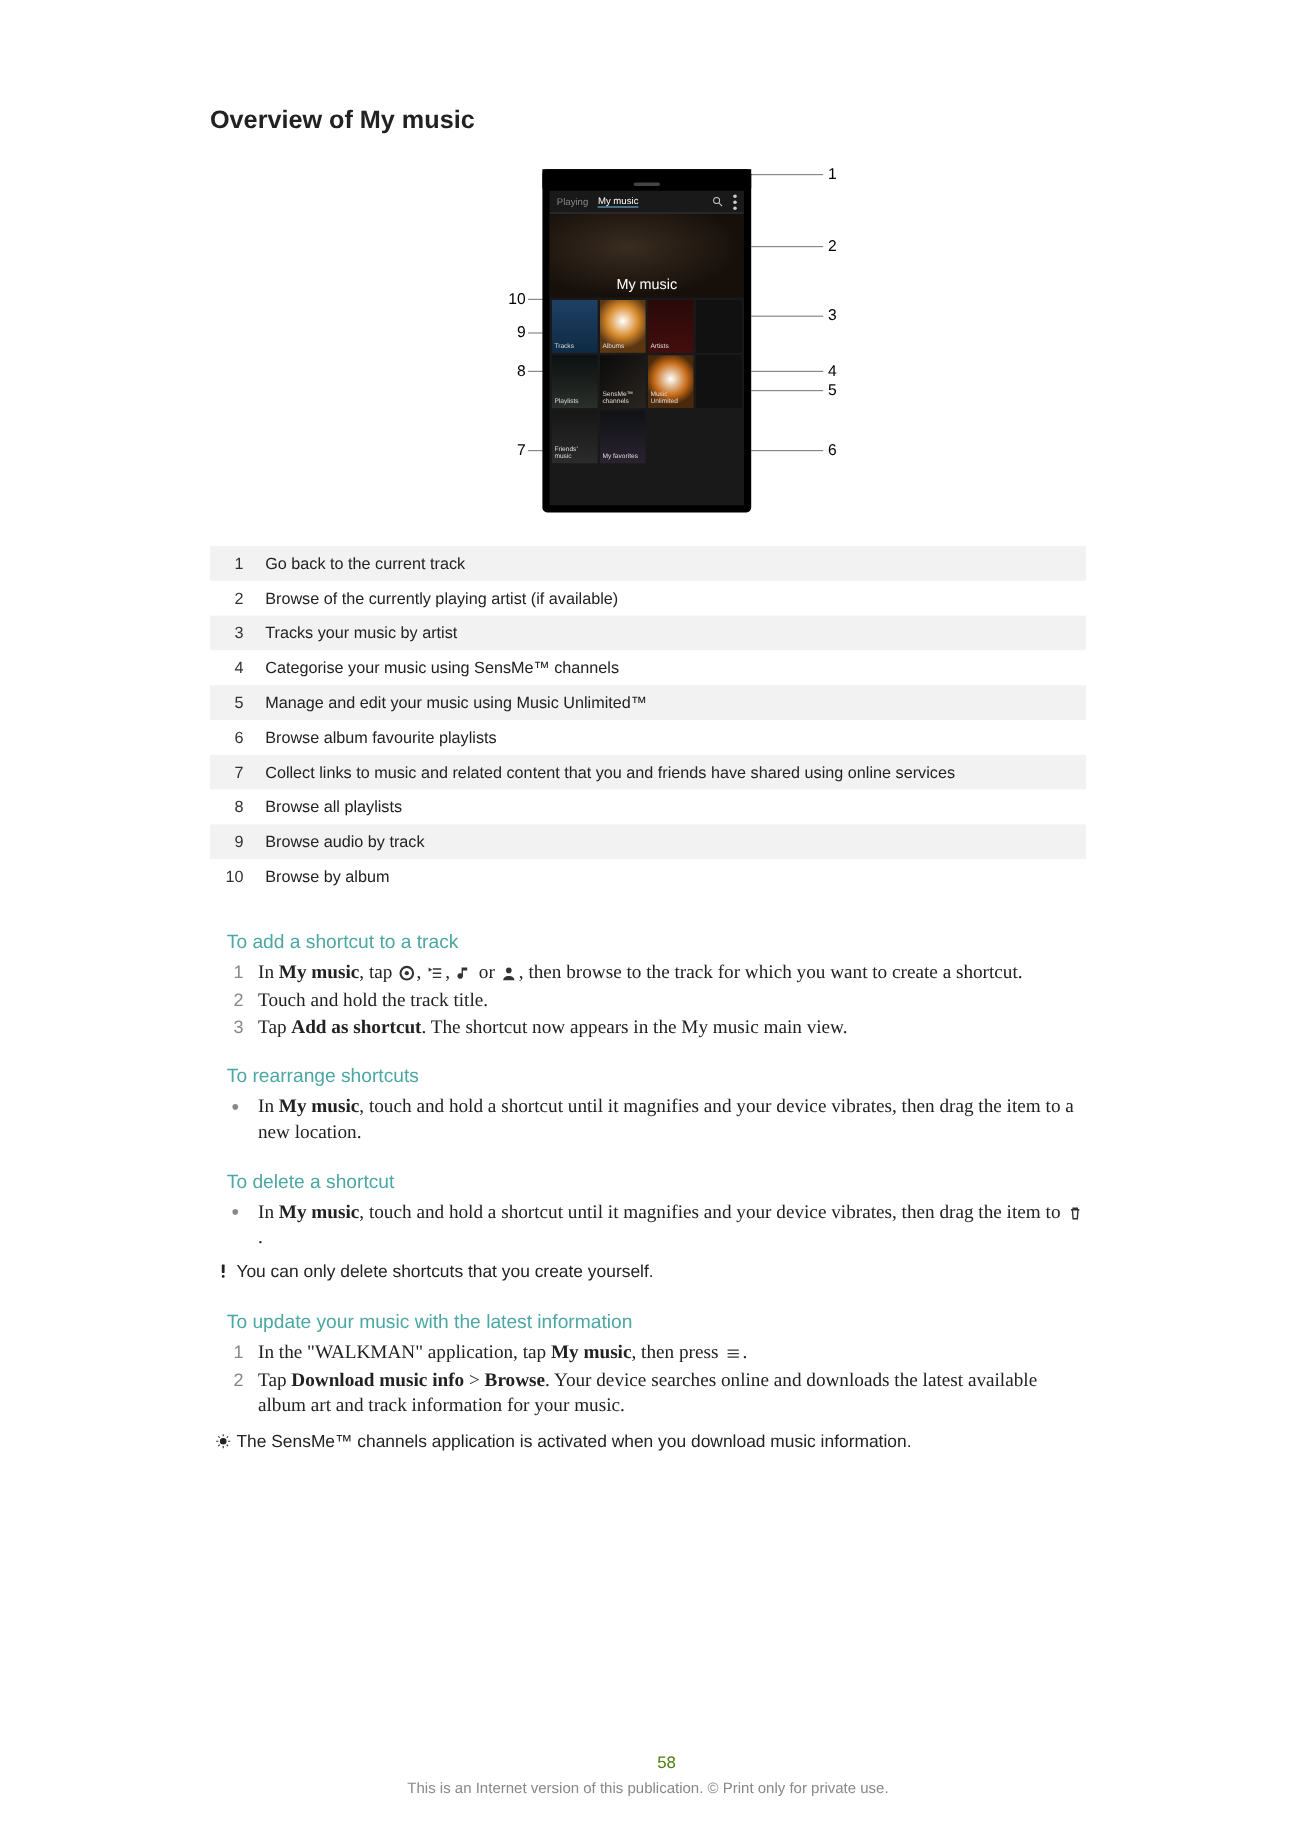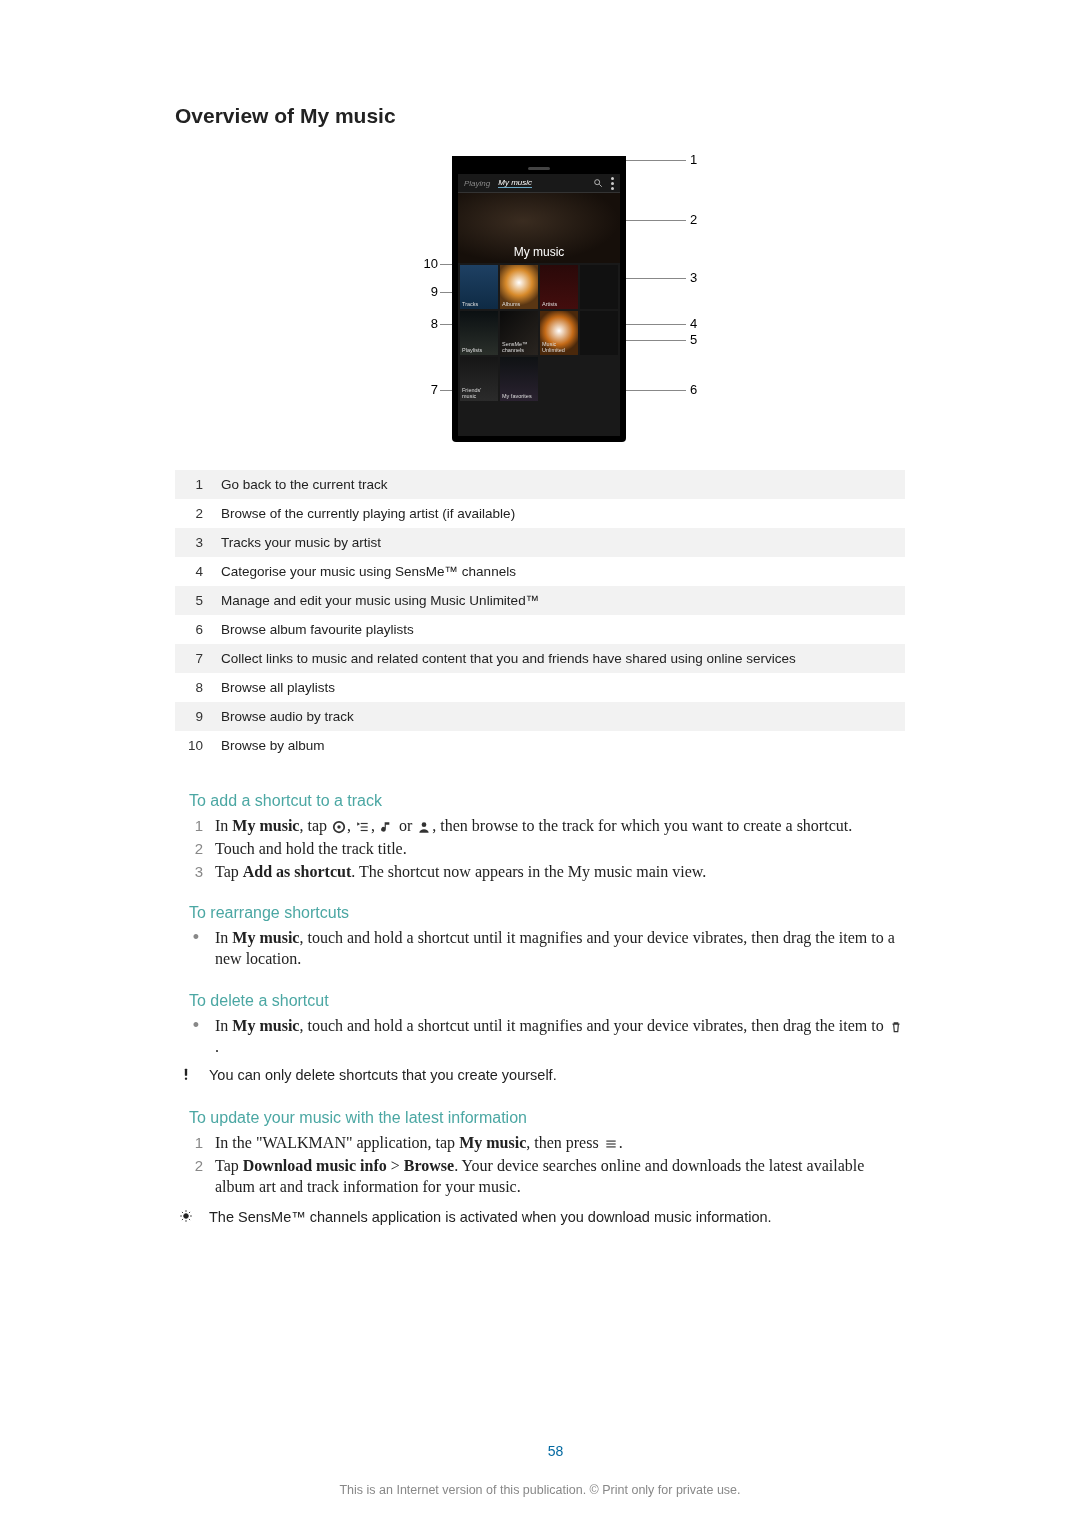--- a/index.html
+++ b/index.html
@@ -12,21 +12,21 @@
     min-height: 1527px;
     position: relative;
   }
   .page {
     padding: 88px 175px 0 175px;
     width: 730px;
   }
   .heading {
     font-size: 21px;
     font-weight: bold;
-    margin: 16px 0 28px 0;
+    margin: 1px 0 28px 0;
   }
   .figure-wrap {
     display: flex;
     justify-content: center;
     margin: 0 0 28px 0;
   }
   .figure {
     position: relative;
     width: 332px;
     height: 286px;
@@ -62,21 +62,21 @@
   .screen-header {
     height: 18px;
     display: flex;
     align-items: center;
     gap: 8px;
     padding: 0 6px;
     font-size: 8px;
     border-bottom: 1px solid #333;
     position:relative;
   }
-  .screen-header .tab { color:#888;font-style:italic; }
+  .screen-header .tab { color:#888; }
   .screen-header .tab.active { color:#fff; border-bottom: 1px solid #6aa8c7;}
   .screen-header .spacer { flex:1; }
   .hicon { display:inline-flex; align-items:center; justify-content:center; color:#ccc;}
   .hicon svg { width:10px; height:10px; }
   .three-dots { display:flex; flex-direction:column; gap:2px;}
   .three-dots span { width:3px; height:3px; background:#ccc; border-radius:50%; display:block;}
   .big-artist {
     height: 66px;
     background: radial-gradient(ellipse at 40% 40%, #3a2c20 0%, #160f0a 70%);
     display:flex; align-items:flex-end; justify-content:center;
@@ -149,38 +149,37 @@
     margin-bottom: 2px;
   }
   ol.steps .snum { color:#888; width:14px; text-align:right; flex-shrink:0; font-size:15px;}
   ul.bullets .bullet { color:#888; width:14px; text-align:center; flex-shrink:0; font-size:18px; line-height:1;}
   .step-text { flex:1;font-family:Liberation Serif, serif; }
   .step-text b { font-weight:bold; }
   .inline-icon { display:inline-flex; vertical-align:middle; margin: 0 1px;}
   .inline-icon svg { width:14px; height:14px; }
   .note-row {
     display:flex;
-    gap: 12px;
     font-size: 14.5px;
     line-height:1.35;
     margin: 6px 0 22px 0;
     padding-left: 0;
   }
   .note-row .nicon { width:22px; display:flex; justify-content:center; color:#222;}
   .note-row .nicon svg { width:14px; height:16px;}
   .footer {
     position:absolute;
     bottom: 30px;
     left:0; right:0;
     text-align:center;
   }
   .page-number {
-    color: #0369a1;
+    color: #4d7c0f;
     font-size: 14px;
-    margin-bottom: 24px;
+    margin-bottom: 7px;
     padding-left: 31px;
   }
   .footer-note {
     color:#888; font-size: 12.5px;
   }
 </style>
 </head>
 <body>
 
 <div class="page">

